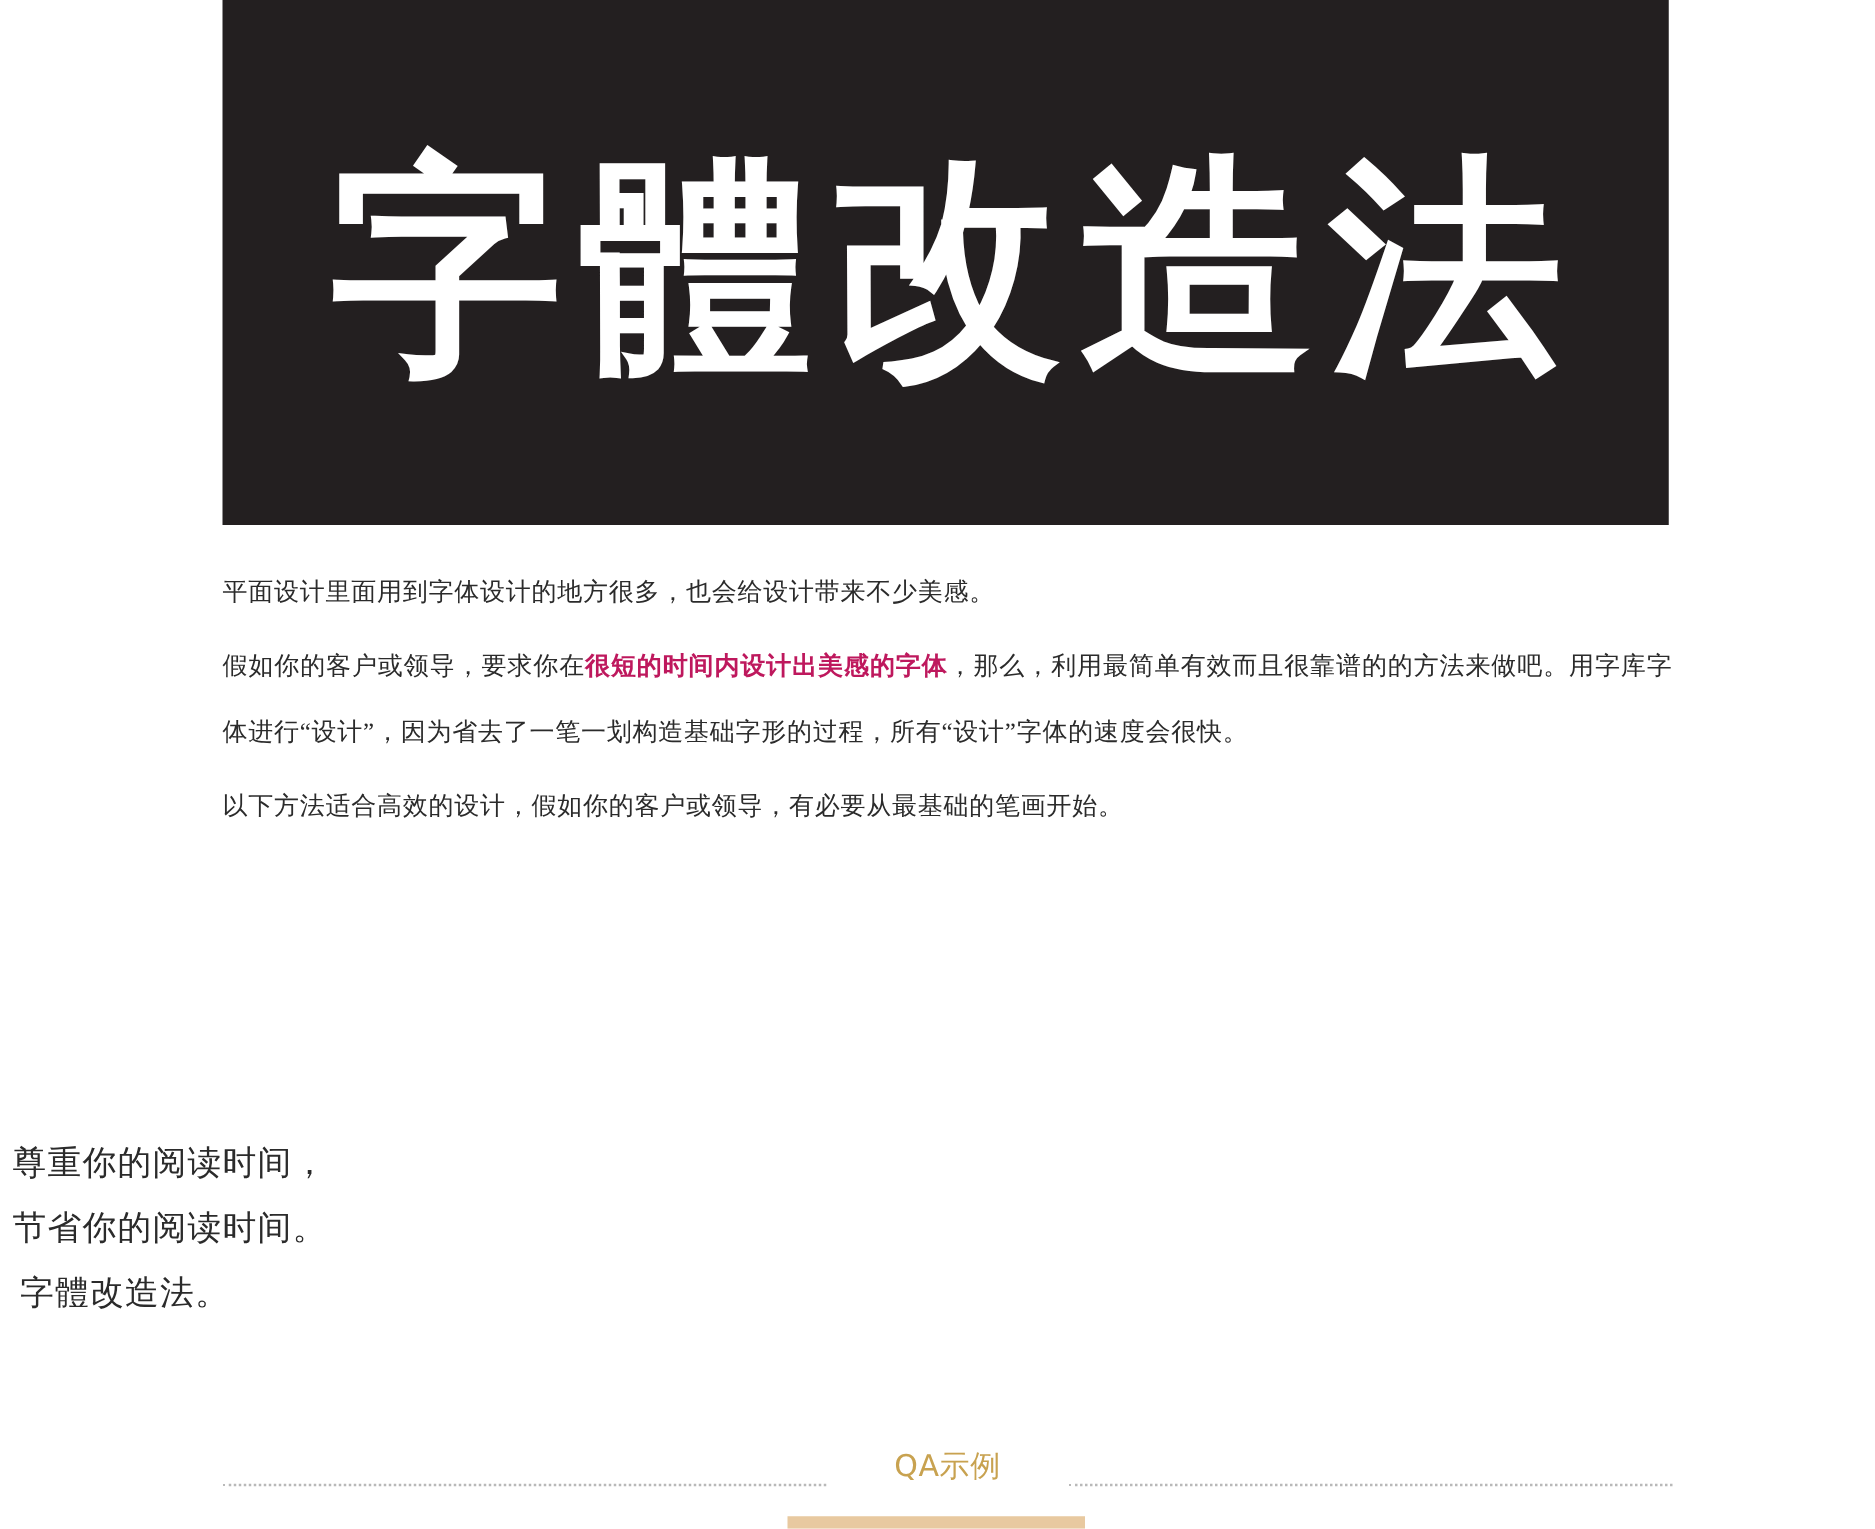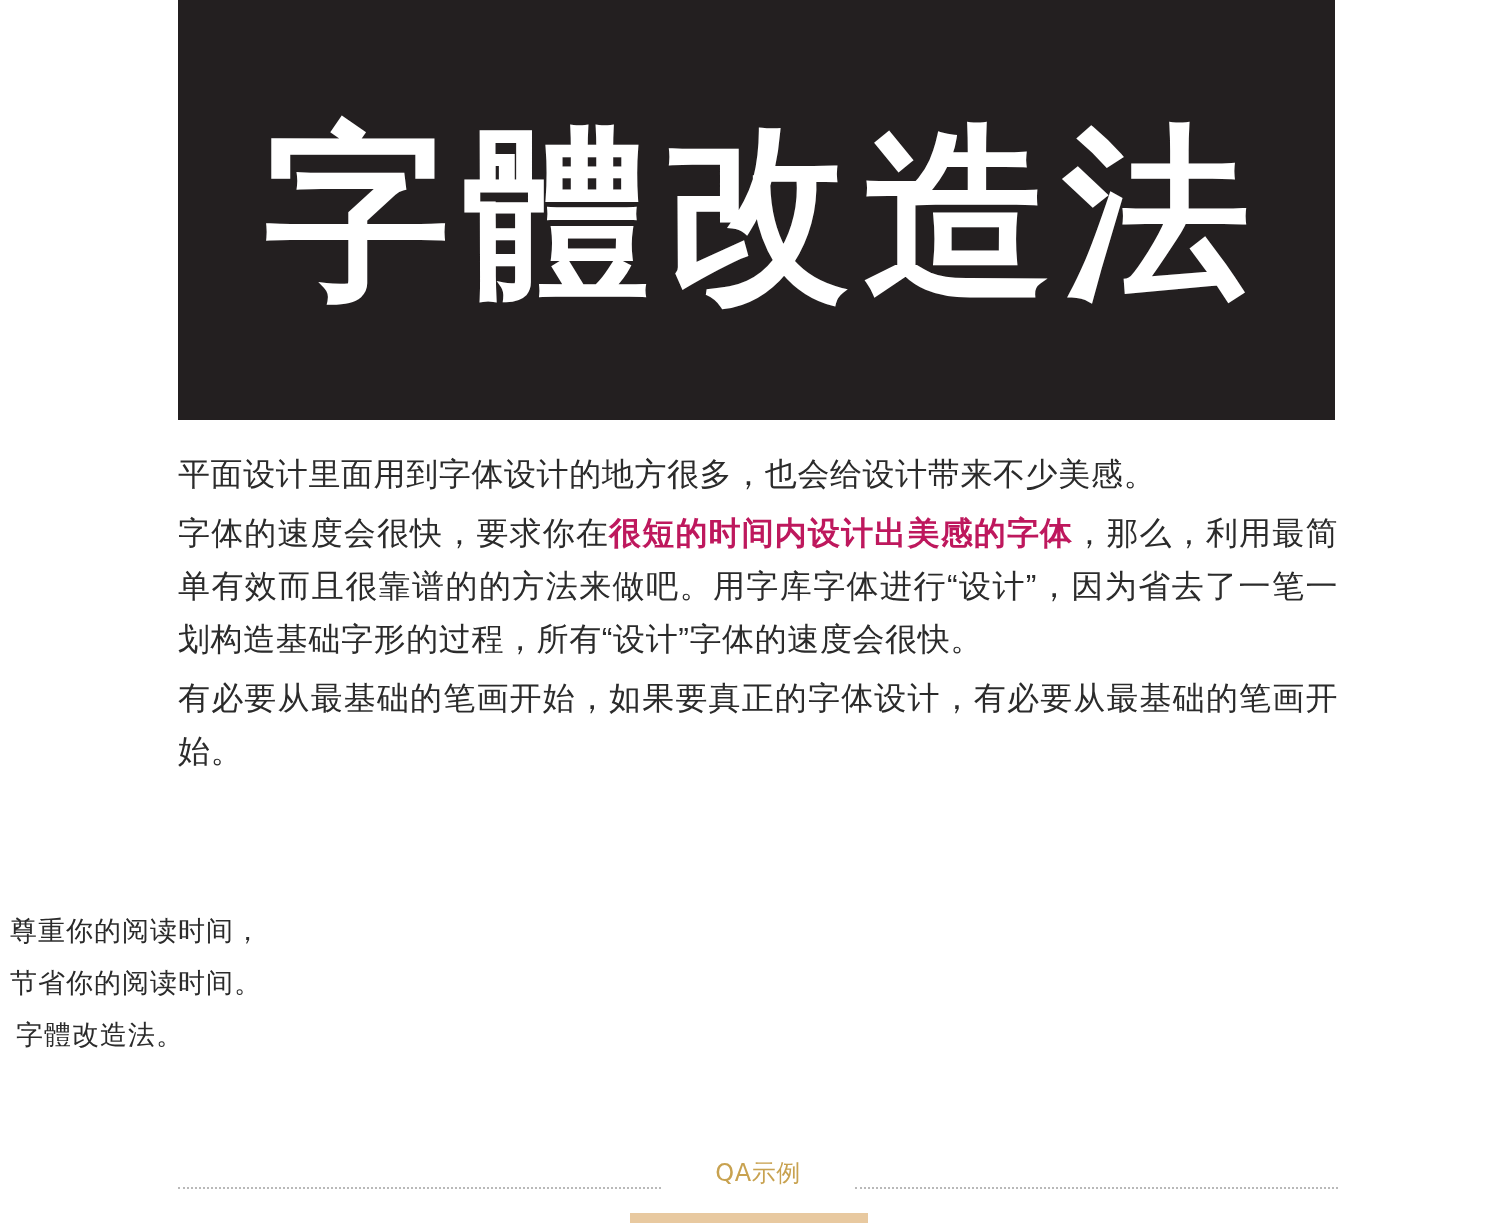--- a/index.html
+++ b/index.html
@@ -48,22 +48,22 @@
 
   
   .body-copy {
     position: absolute;
     left: 178px;
     top: 448px;
     width: 1160px;
   }
   .body-copy p {
     margin: 0 0 6px 0;
-    font-family: Liberation Sans, sans-serif;
-    font-size: 32px;
+    font-family: Liberation Serif, serif;
+    font-size: 20px;
     line-height: 53px;
     color: #2b2b2b;
     letter-spacing: 0.6px;
     text-align: justify;
     text-justify: inter-ideograph;
   }
   .body-copy p b {
     font-weight: 700;
     color: #be185d;
   }
@@ -125,23 +125,23 @@
 
 <div class="page">
 
   <div class="hero">
     <div class="hero-title">字體改造法</div>
   </div>
 
   <div class="body-copy">
     <p>平面设计里面用到字体设计的地方很多，也会给设计带来不少美感。</p>
 
-    <p><span>字体的速度会很快，要求你在</span><b>很短的时间内设计出美感的字体</b><span>，那么，利用最简单有效而且很靠谱的的方法来做吧。用字库字体进行“设计”，因为省去了一笔一划构造基础字形的过程，所有“设计”字体的速度会很快。</span></p>
+    <p><span>假如你的客户或领导，要求你在</span><b>很短的时间内设计出美感的字体</b><span>，那么，利用最简单有效而且很靠谱的的方法来做吧。用字库字体进行“设计”，因为省去了一笔一划构造基础字形的过程，所有“设计”字体的速度会很快。</span></p>
 
-    <p>有必要从最基础的笔画开始，如果要真正的字体设计，有必要从最基础的笔画开始。</p>
+    <p>以下方法适合高效的设计，假如你的客户或领导，有必要从最基础的笔画开始。</p>
   </div>
 
   <div class="slogan">
     <div class="line-1">尊重你的阅读时间，</div>
     <div class="line-2">节省你的阅读时间。</div>
     <div class="line-3">字體改造法。</div>
   </div>
 
   <div class="divider">
     <span class="rule rule-left"></span>

